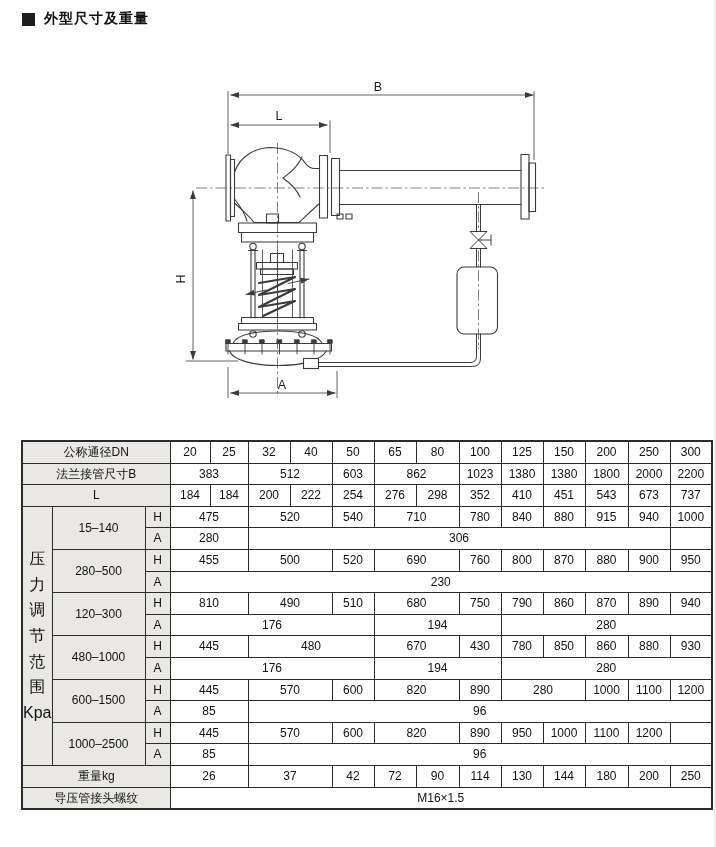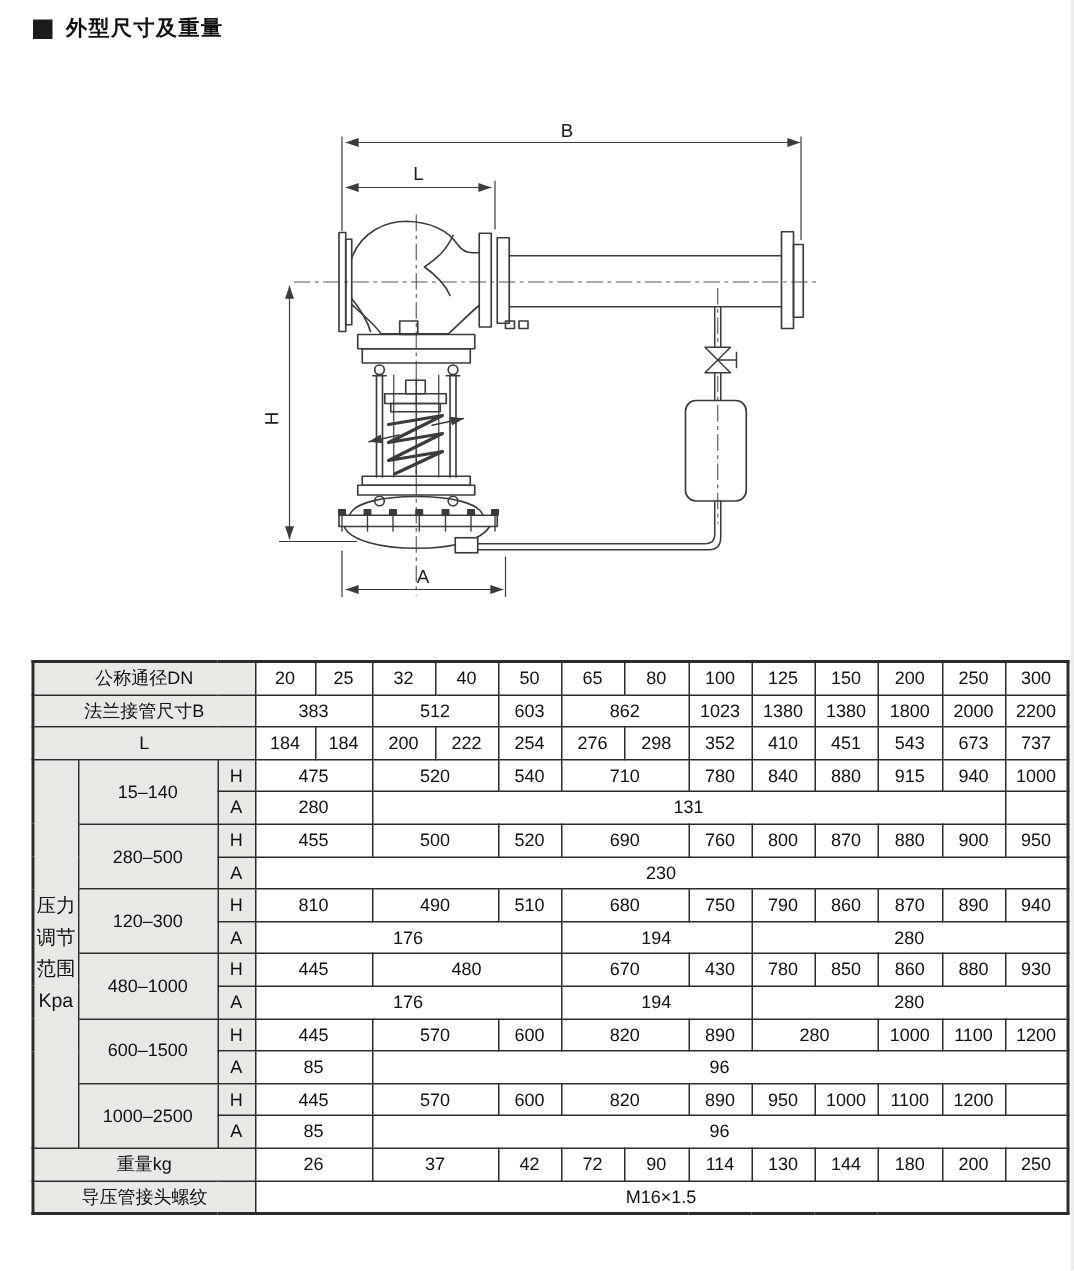--- a/index.html
+++ b/index.html
@@ -12,21 +12,21 @@
   
   #drawing{position:absolute;left:100px;top:60px;width:616px;height:360px;}
   
   #unit{position:absolute;left:20px;top:417px;width:637px;text-align:right;font-size:12px;color:#222;}
   
   #tbl-wrap{position:absolute;left:21px;top:440px;width:694px;}
   table{border-collapse:collapse;table-layout:fixed;width:692px;border:2px solid #2b2b2b;}
   td{border:1px solid #2b2b2b;font-size:12px;text-align:center;vertical-align:middle;
      padding:0;height:20.6px;line-height:1.05;color:#111;background:#fff;overflow:hidden;}
   td.hd{background:#e9e8e5;}
-  td.vert{white-space:pre-line;line-height:1.6;font-size:13px;}
+  td.vert{white-space:pre-line;line-height:1.6;font-size:16px;}
   
   #note{position:absolute;left:22px;top:821px;font-size:12px;color:#1a1a1a;}
 </style>
 </head>
 <body>
 
 <div id="page">
 
   <div id="title-bar">
     <span class="sq"></span>
@@ -232,21 +232,21 @@
             <td class="">780</td>
             <td class="">840</td>
             <td class="">880</td>
             <td class="">915</td>
             <td class="">940</td>
             <td class="">1000</td>
           </tr>
           <tr>
             <td class="hd">A</td>
             <td colspan="2" class="">280</td>
-            <td colspan="10" class="">131</td>
+            <td colspan="10" class="">306</td>
             <td class=""></td>
           </tr>
           <tr>
             <td rowspan="2" class="hd">280–500</td>
             <td class="hd">H</td>
             <td colspan="2" class="">455</td>
             <td colspan="2" class="">500</td>
             <td class="">520</td>
             <td colspan="2" class="">690</td>
             <td class="">760</td>

